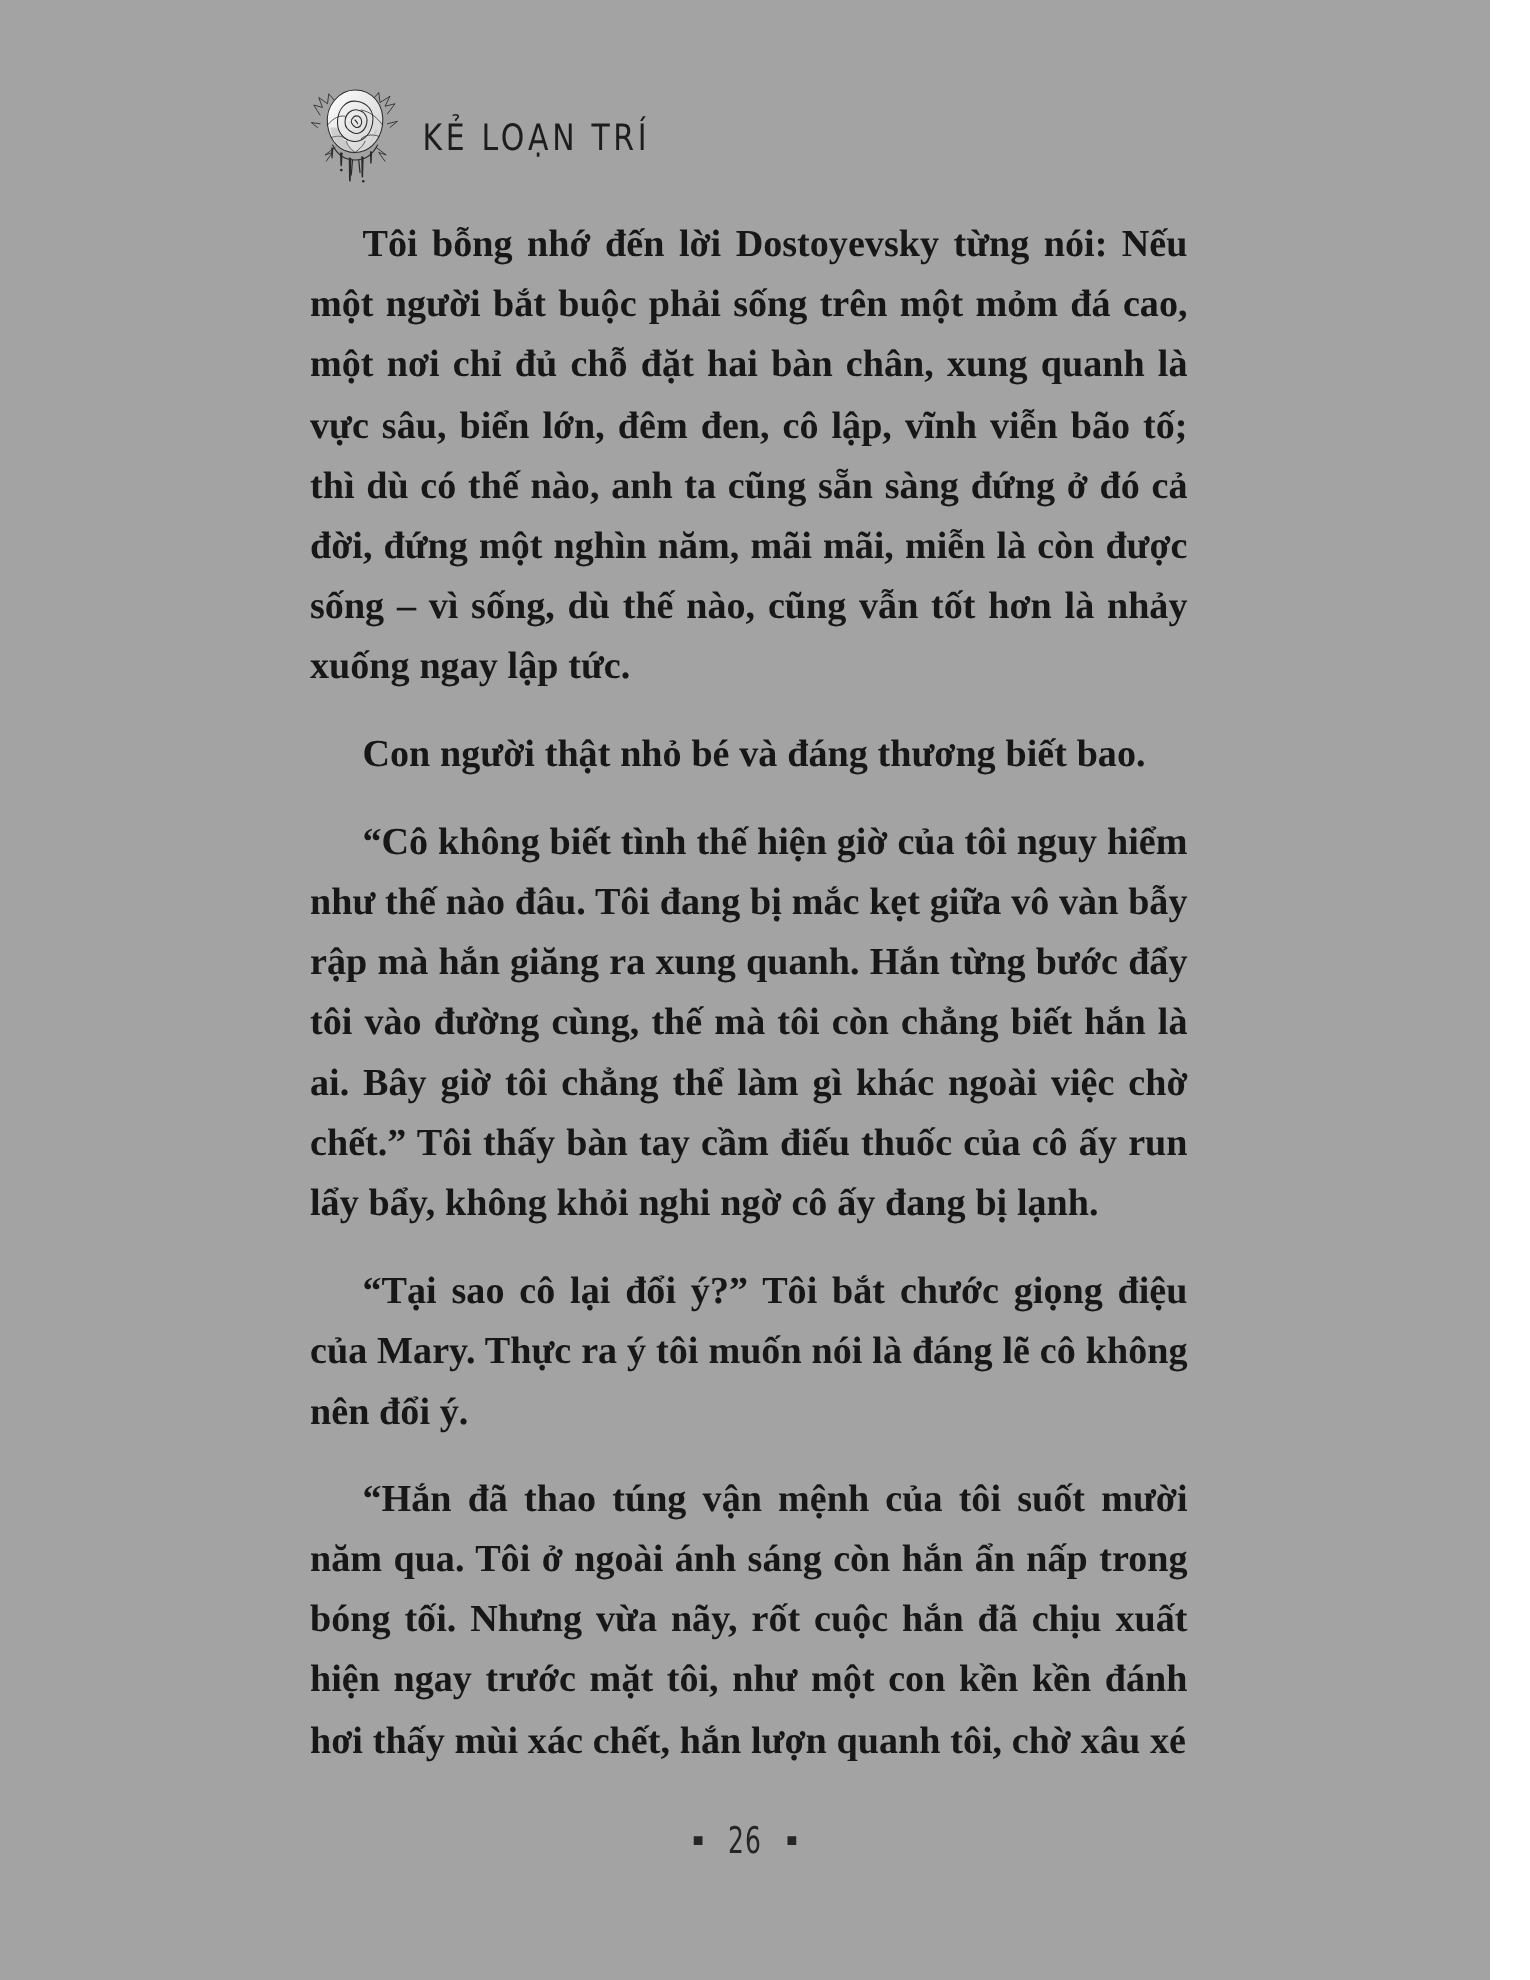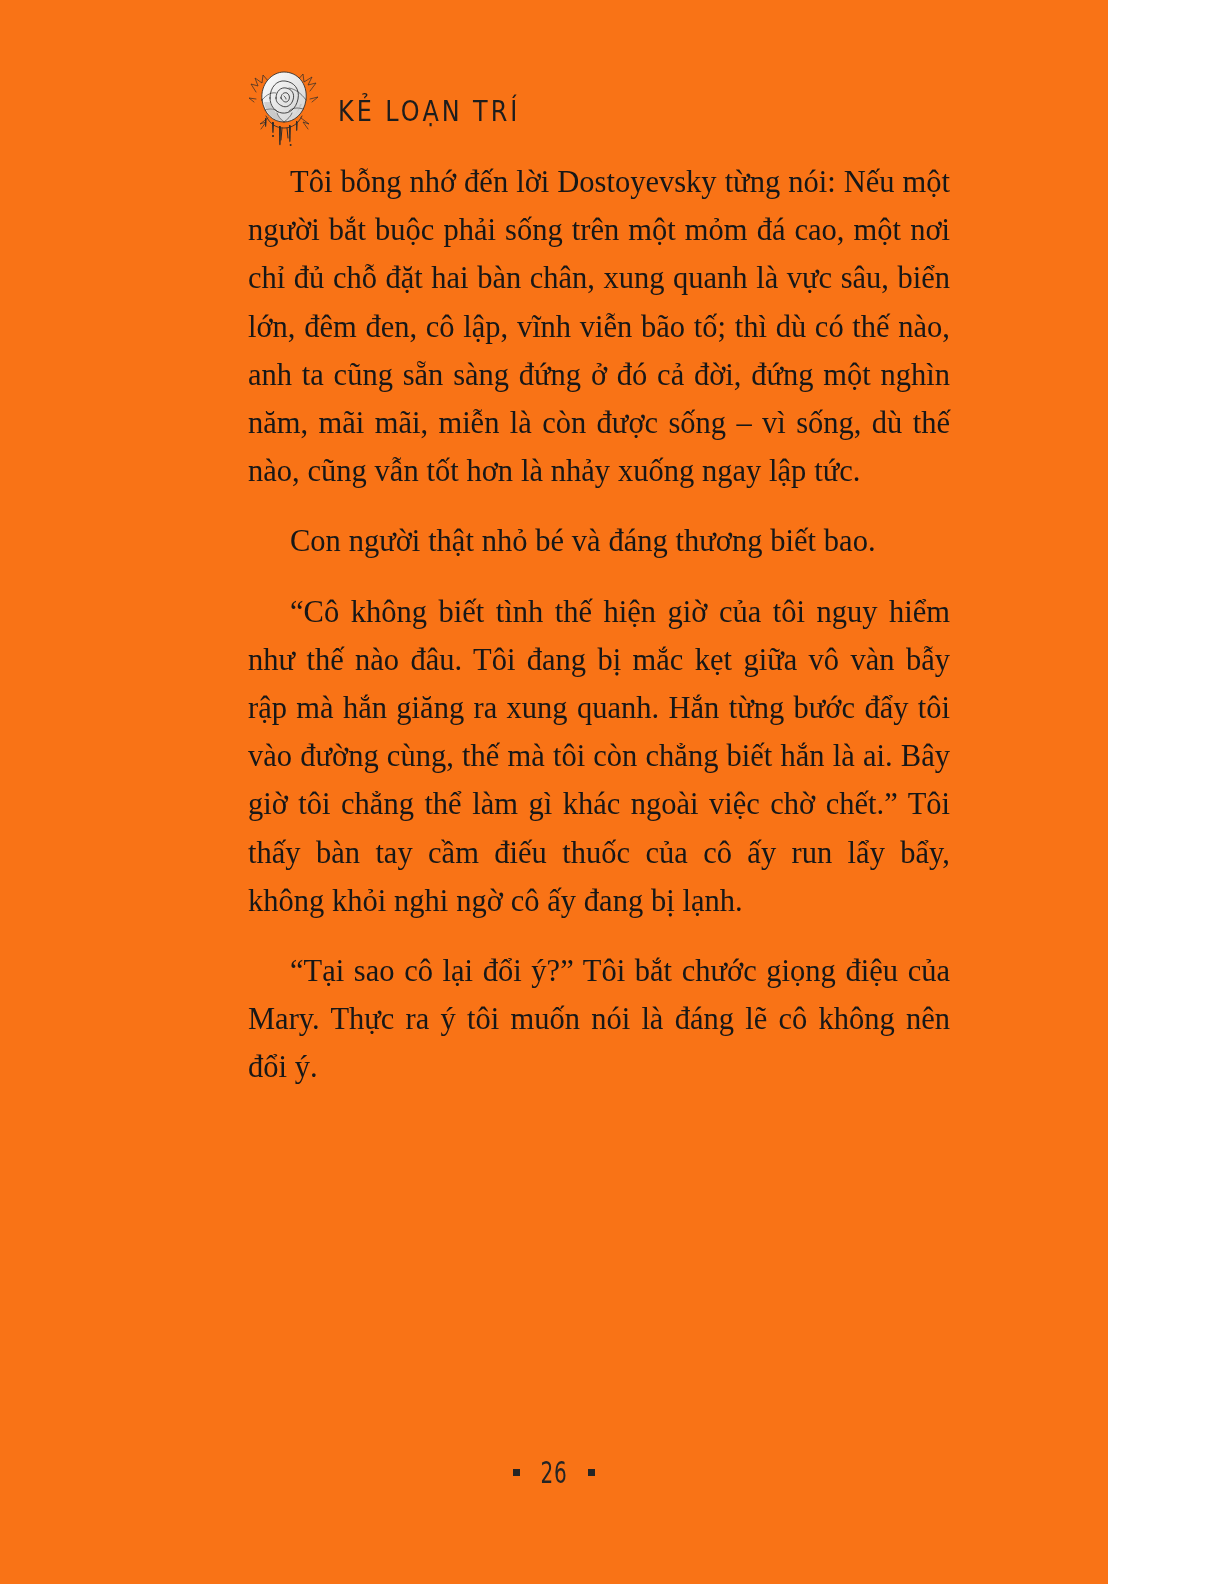--- a/index.html
+++ b/index.html
@@ -4,23 +4,23 @@
 <title>Kẻ Loạn Trí — 26</title>
 <style>
   html, body {
     margin: 0;
     padding: 0;
     background: #ffffff;
   }
 
   .page {
     position: relative;
-    width: 1108px;
+    width: 1192px;
     height: 1584px;
-    background: #f97316;
+    background: #a3a3a3;
     overflow: hidden;
     box-sizing: border-box;
     font-family: "Liberation Serif", "DejaVu Serif", serif;
   }
 
   
   .running-head {
     position: absolute;
     top: 56px;
     left: 248px;
@@ -46,23 +46,24 @@
     line-height: 1;
     transform: scaleX(0.92) scaleY(1.12);
     transform-origin: left center;
     white-space: nowrap;
     margin-top: 14px;
   }
 
   
   .body-col {
     position: absolute;
-    top: 158px;
+    top: 171px;
     left: 248px;
     width: 702px;
+    font-weight: bold;
   }
 
   .body-col p {
     margin: 0;
     text-align: justify;
     text-justify: inter-word;
     text-indent: 42px;
     font-size: 30.5px;
     line-height: 48.2px;
     color: #171717;
@@ -166,20 +167,21 @@
     </svg>
 
     <div class="book-title">KẺ LOẠN TRÍ</div>
   </div>
 
   <div class="body-col">
     <p>Tôi bỗng nhớ đến lời Dostoyevsky từng nói: Nếu một người bắt buộc phải sống trên một mỏm đá cao, một nơi chỉ đủ chỗ đặt hai bàn chân, xung quanh là vực sâu, biển lớn, đêm đen, cô lập, vĩnh viễn bão tố; thì dù có thế nào, anh ta cũng sẵn sàng đứng ở đó cả đời, đứng một nghìn năm, mãi mãi, miễn là còn được sống – vì sống, dù thế nào, cũng vẫn tốt hơn là nhảy xuống ngay lập tức.</p>
     <p>Con người thật nhỏ bé và đáng thương biết bao.</p>
     <p>“Cô không biết tình thế hiện giờ của tôi nguy hiểm như thế nào đâu. Tôi đang bị mắc kẹt giữa vô vàn bẫy rập mà hắn giăng ra xung quanh. Hắn từng bước đẩy tôi vào đường cùng, thế mà tôi còn chẳng biết hắn là ai. Bây giờ tôi chẳng thể làm gì khác ngoài việc chờ chết.” Tôi thấy bàn tay cầm điếu thuốc của cô ấy run lẩy bẩy, không khỏi nghi ngờ cô ấy đang bị lạnh.</p>
     <p>“Tại sao cô lại đổi ý?” Tôi bắt chước giọng điệu của Mary. Thực ra ý tôi muốn nói là đáng lẽ cô không nên đổi ý.</p>
+    <p>“Hắn đã thao túng vận mệnh của tôi suốt mười năm qua. Tôi ở ngoài ánh sáng còn hắn ẩn nấp trong bóng tối. Nhưng vừa nãy, rốt cuộc hắn đã chịu xuất hiện ngay trước mặt tôi, như một con kền kền đánh hơi thấy mùi xác chết, hắn lượn quanh tôi, chờ xâu xé</p>
   </div>
 
   <div class="folio">
     <span class="folio-dot"></span>
     <span class="folio-number">26</span>
     <span class="folio-dot"></span>
   </div>
 
 </div>
 

